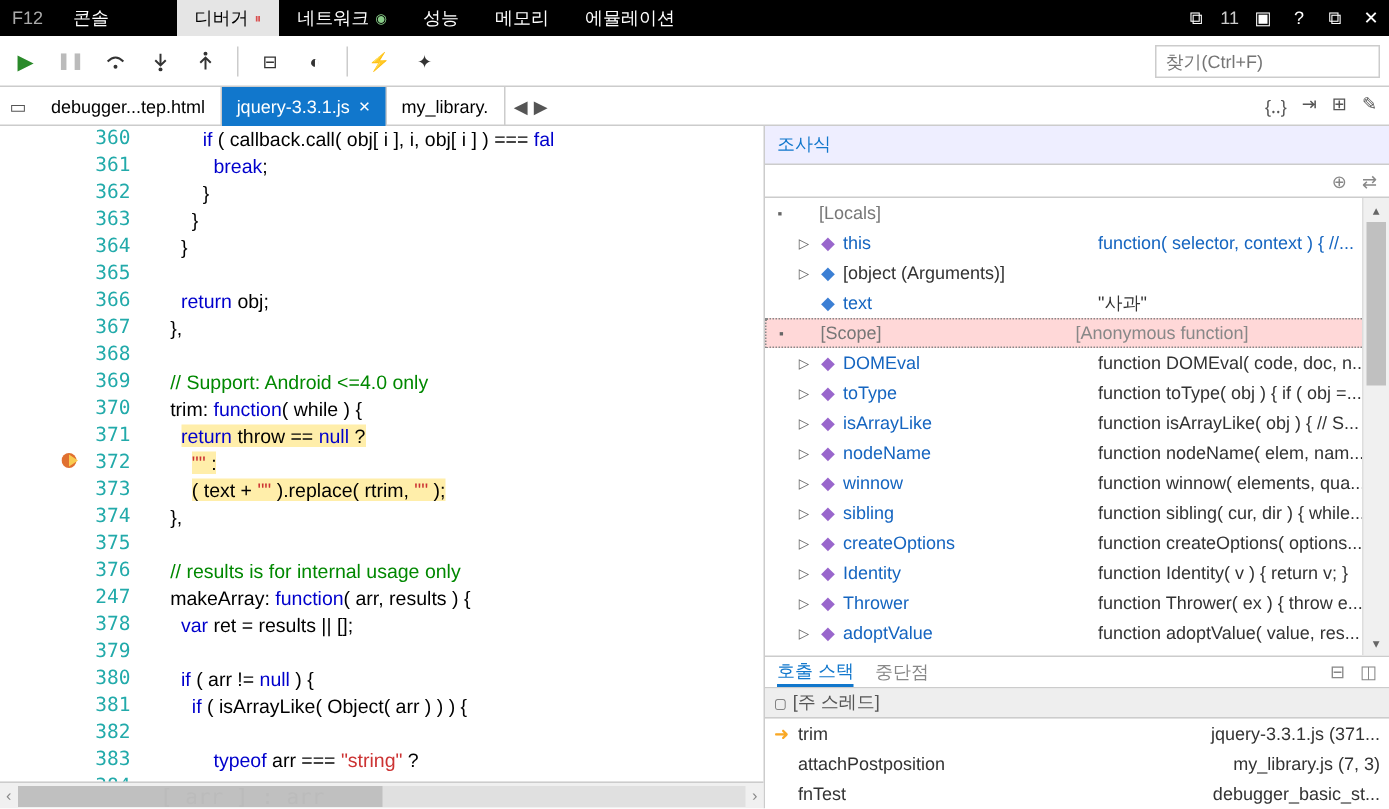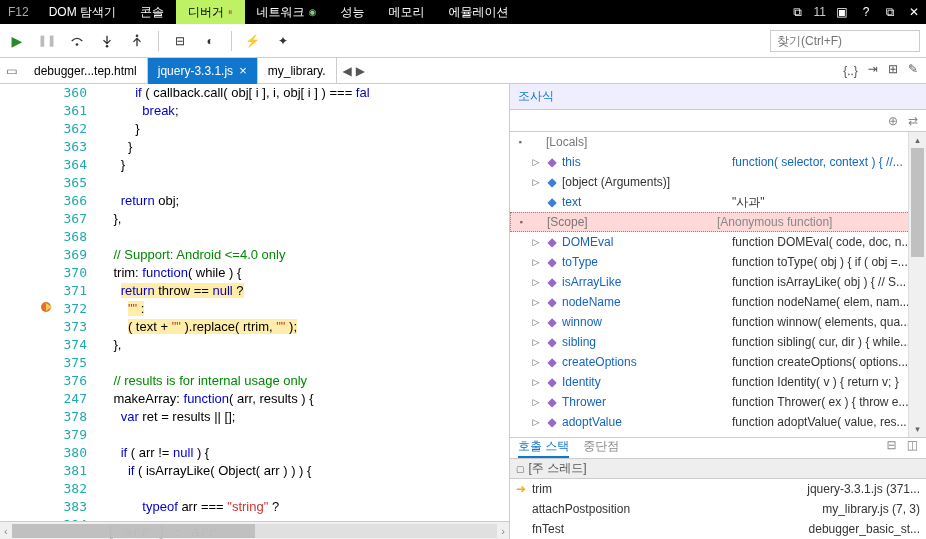--- a/index.html
+++ b/index.html
@@ -2,21 +2,21 @@
 <html><head>
 <meta charset="utf-8">
 <style>
 * { margin: 0; padding: 0; box-sizing: border-box; font-family: "Segoe UI", sans-serif; }
 body { width: 926px; height: 539px; overflow: hidden; font-size: 12px; background: #fff; }
 
 
 .topbar { height: 24px; background: #000; color: #fff; display: flex; align-items: center; }
 .topbar .f12 { padding: 0 8px; color: #aaa; }
 .topbar .tab { padding: 0 12px; height: 24px; display: flex; align-items: center; cursor: pointer; gap: 4px; }
-.topbar .tab.active { background: #bef264; color: #000; }
+.topbar .tab.active { background: #e5e5e5; color: #000; margin-left: 33px; }
 .topbar .spacer { flex: 1; }
 .topbar .icon-btn { width: 24px; height: 24px; display: flex; align-items: center; justify-content: center; color: #fff; }
 .pause-icon { color: #d94f4f; font-size: 9px; }
 .rec-icon { color: #8c8; font-size: 9px; }
 
 
 .toolbar { height: 34px; border-bottom: 1px solid #ccc; display: flex; align-items: center; padding: 0 6px; gap: 8px; }
 .toolbar .btn { width: 22px; height: 22px; display: flex; align-items: center; justify-content: center; color: #333; cursor: pointer; }
 .toolbar .play { color: #2a8a2a; font-size: 14px; }
 .toolbar .pause { color: #bbb; font-size: 11px; }
@@ -72,44 +72,41 @@
 .watch-row .name.bracket { color: #777; }
 .watch-row .value { flex: 1; color: #333; overflow: hidden; text-overflow: ellipsis; white-space: nowrap; padding-right: 6px; }
 .watch-row .value.link { color: #1565c0; }
 .watch-row .value.bracket { color: #888; }
 
 .vscroll { position: absolute; right: 0; top: 0; bottom: 0; width: 18px; background: #f0f0f0; border-left: 1px solid #ddd; }
 .vscroll .up, .vscroll .down { height: 16px; display: flex; align-items: center; justify-content: center; color: #666; font-size: 9px; }
 .vscroll .track { position: absolute; top: 16px; bottom: 16px; left: 0; right: 0; }
 .vscroll .thumb { background: #c0c0c0; position: absolute; left: 2px; right: 2px; }
 
-.bottom-tabs { height: 22px; border-top: 1px solid #ccc; border-bottom: 1px solid #ccc; display: flex; padding: 0 8px; gap: 14px; font-size: 12px; }
+.bottom-tabs { height: 22px; border-top: 1px solid #ccc; border-bottom: 1px solid #ccc; display: flex; align-items: center; padding: 0 8px; gap: 14px; font-size: 12px; }
 .bottom-tabs .btab { cursor: pointer; color: #888; }
 .bottom-tabs .btab.active { color: #1177cc; border-bottom: 2px solid #1177cc; }
 .bottom-tabs .icons { margin-left: auto; display: flex; gap: 10px; color: #888; }
 
 .stack-header { height: 20px; background: #eee; border-bottom: 1px solid #ccc; display: flex; align-items: center; padding: 0 6px; font-size: 12px; color: #555; }
 .stack-header .exp { color: #666; margin-right: 4px; font-size: 9px; }
 
 .stack-list { }
 .stack-row { display: flex; height: 20px; align-items: center; padding: 0 6px; font-size: 12px; }
 .stack-row .arrow { width: 16px; color: #f9a825; }
 .stack-row .fname { flex: 1; color: #333; }
 .stack-row .loc { color: #333; }
 
 svg.icon { width: 14px; height: 14px; }
 </style>
 </head>
 <body>
 
 <div class="topbar">
   <span class="f12">F12</span>
-  <div class="tab">
-      <span>DOM 탐색기</span>
-    </div>
   <div class="tab">
       <span>콘솔</span>
     </div>
   <div class="tab active">
       <span>디버거</span> 
       <span class="pause-icon">⏸</span>
     </div>
   <div class="tab">
       <span>네트워크</span> 
       <span class="rec-icon">◉</span>

